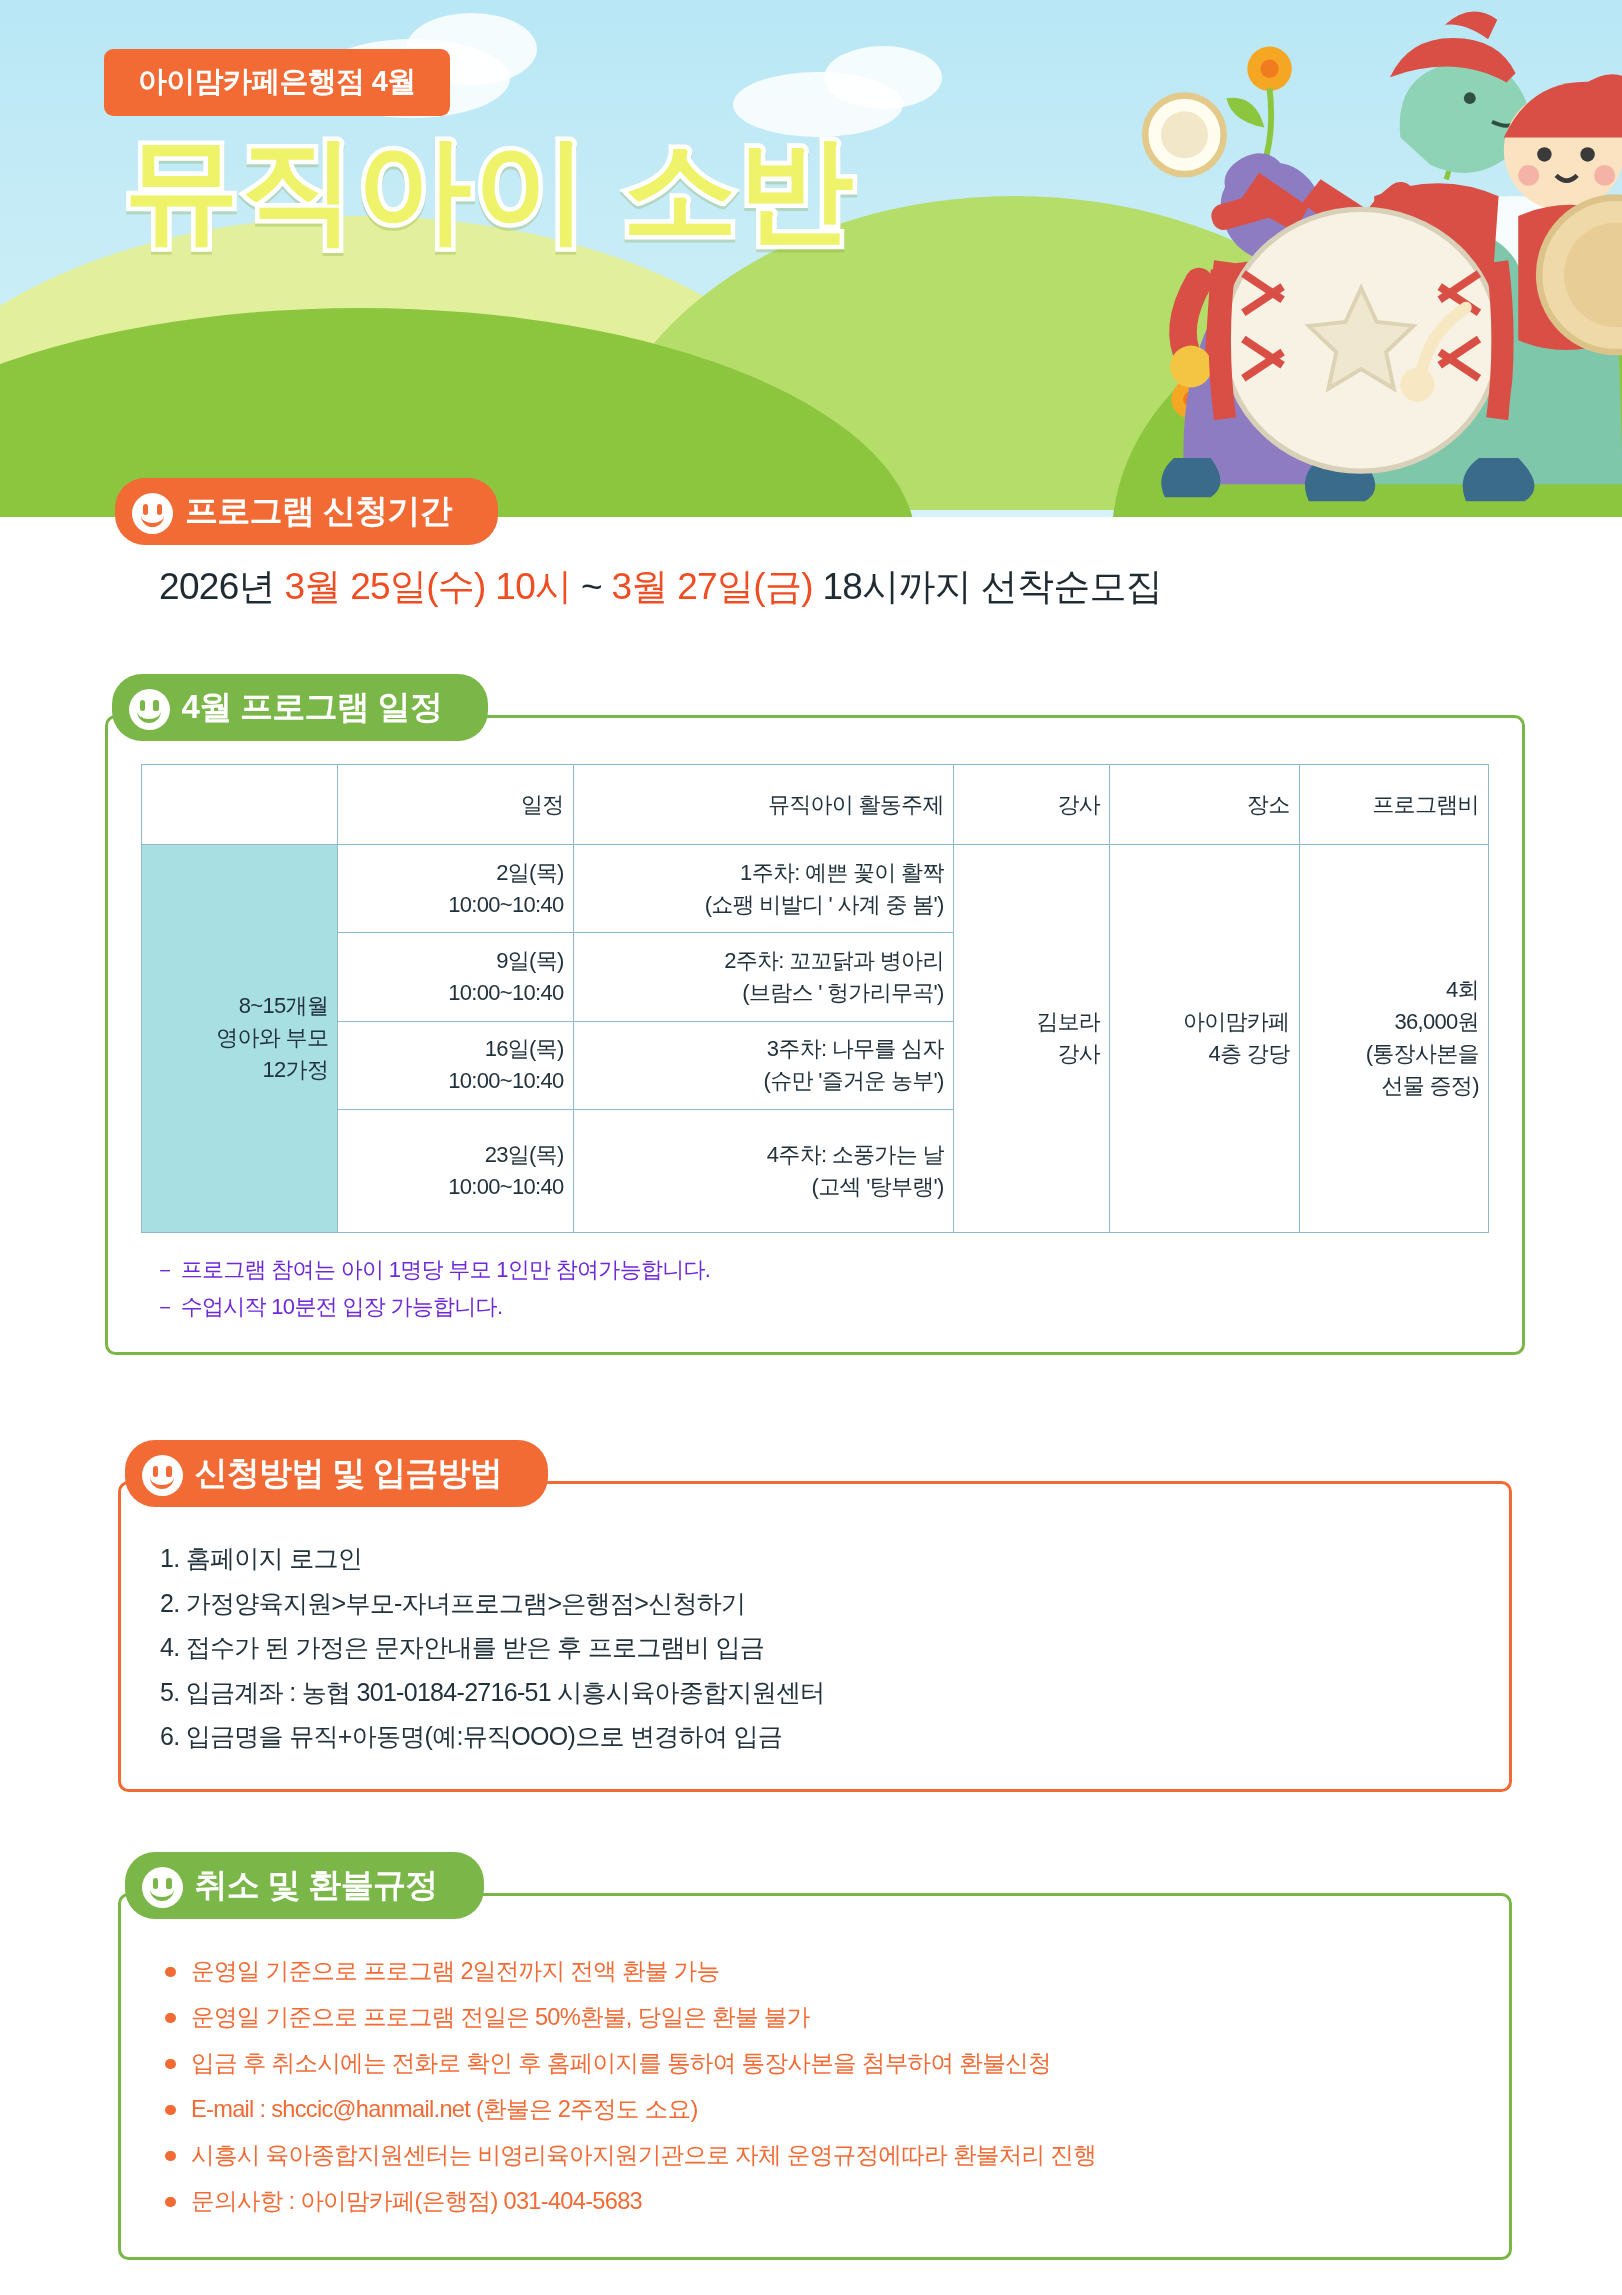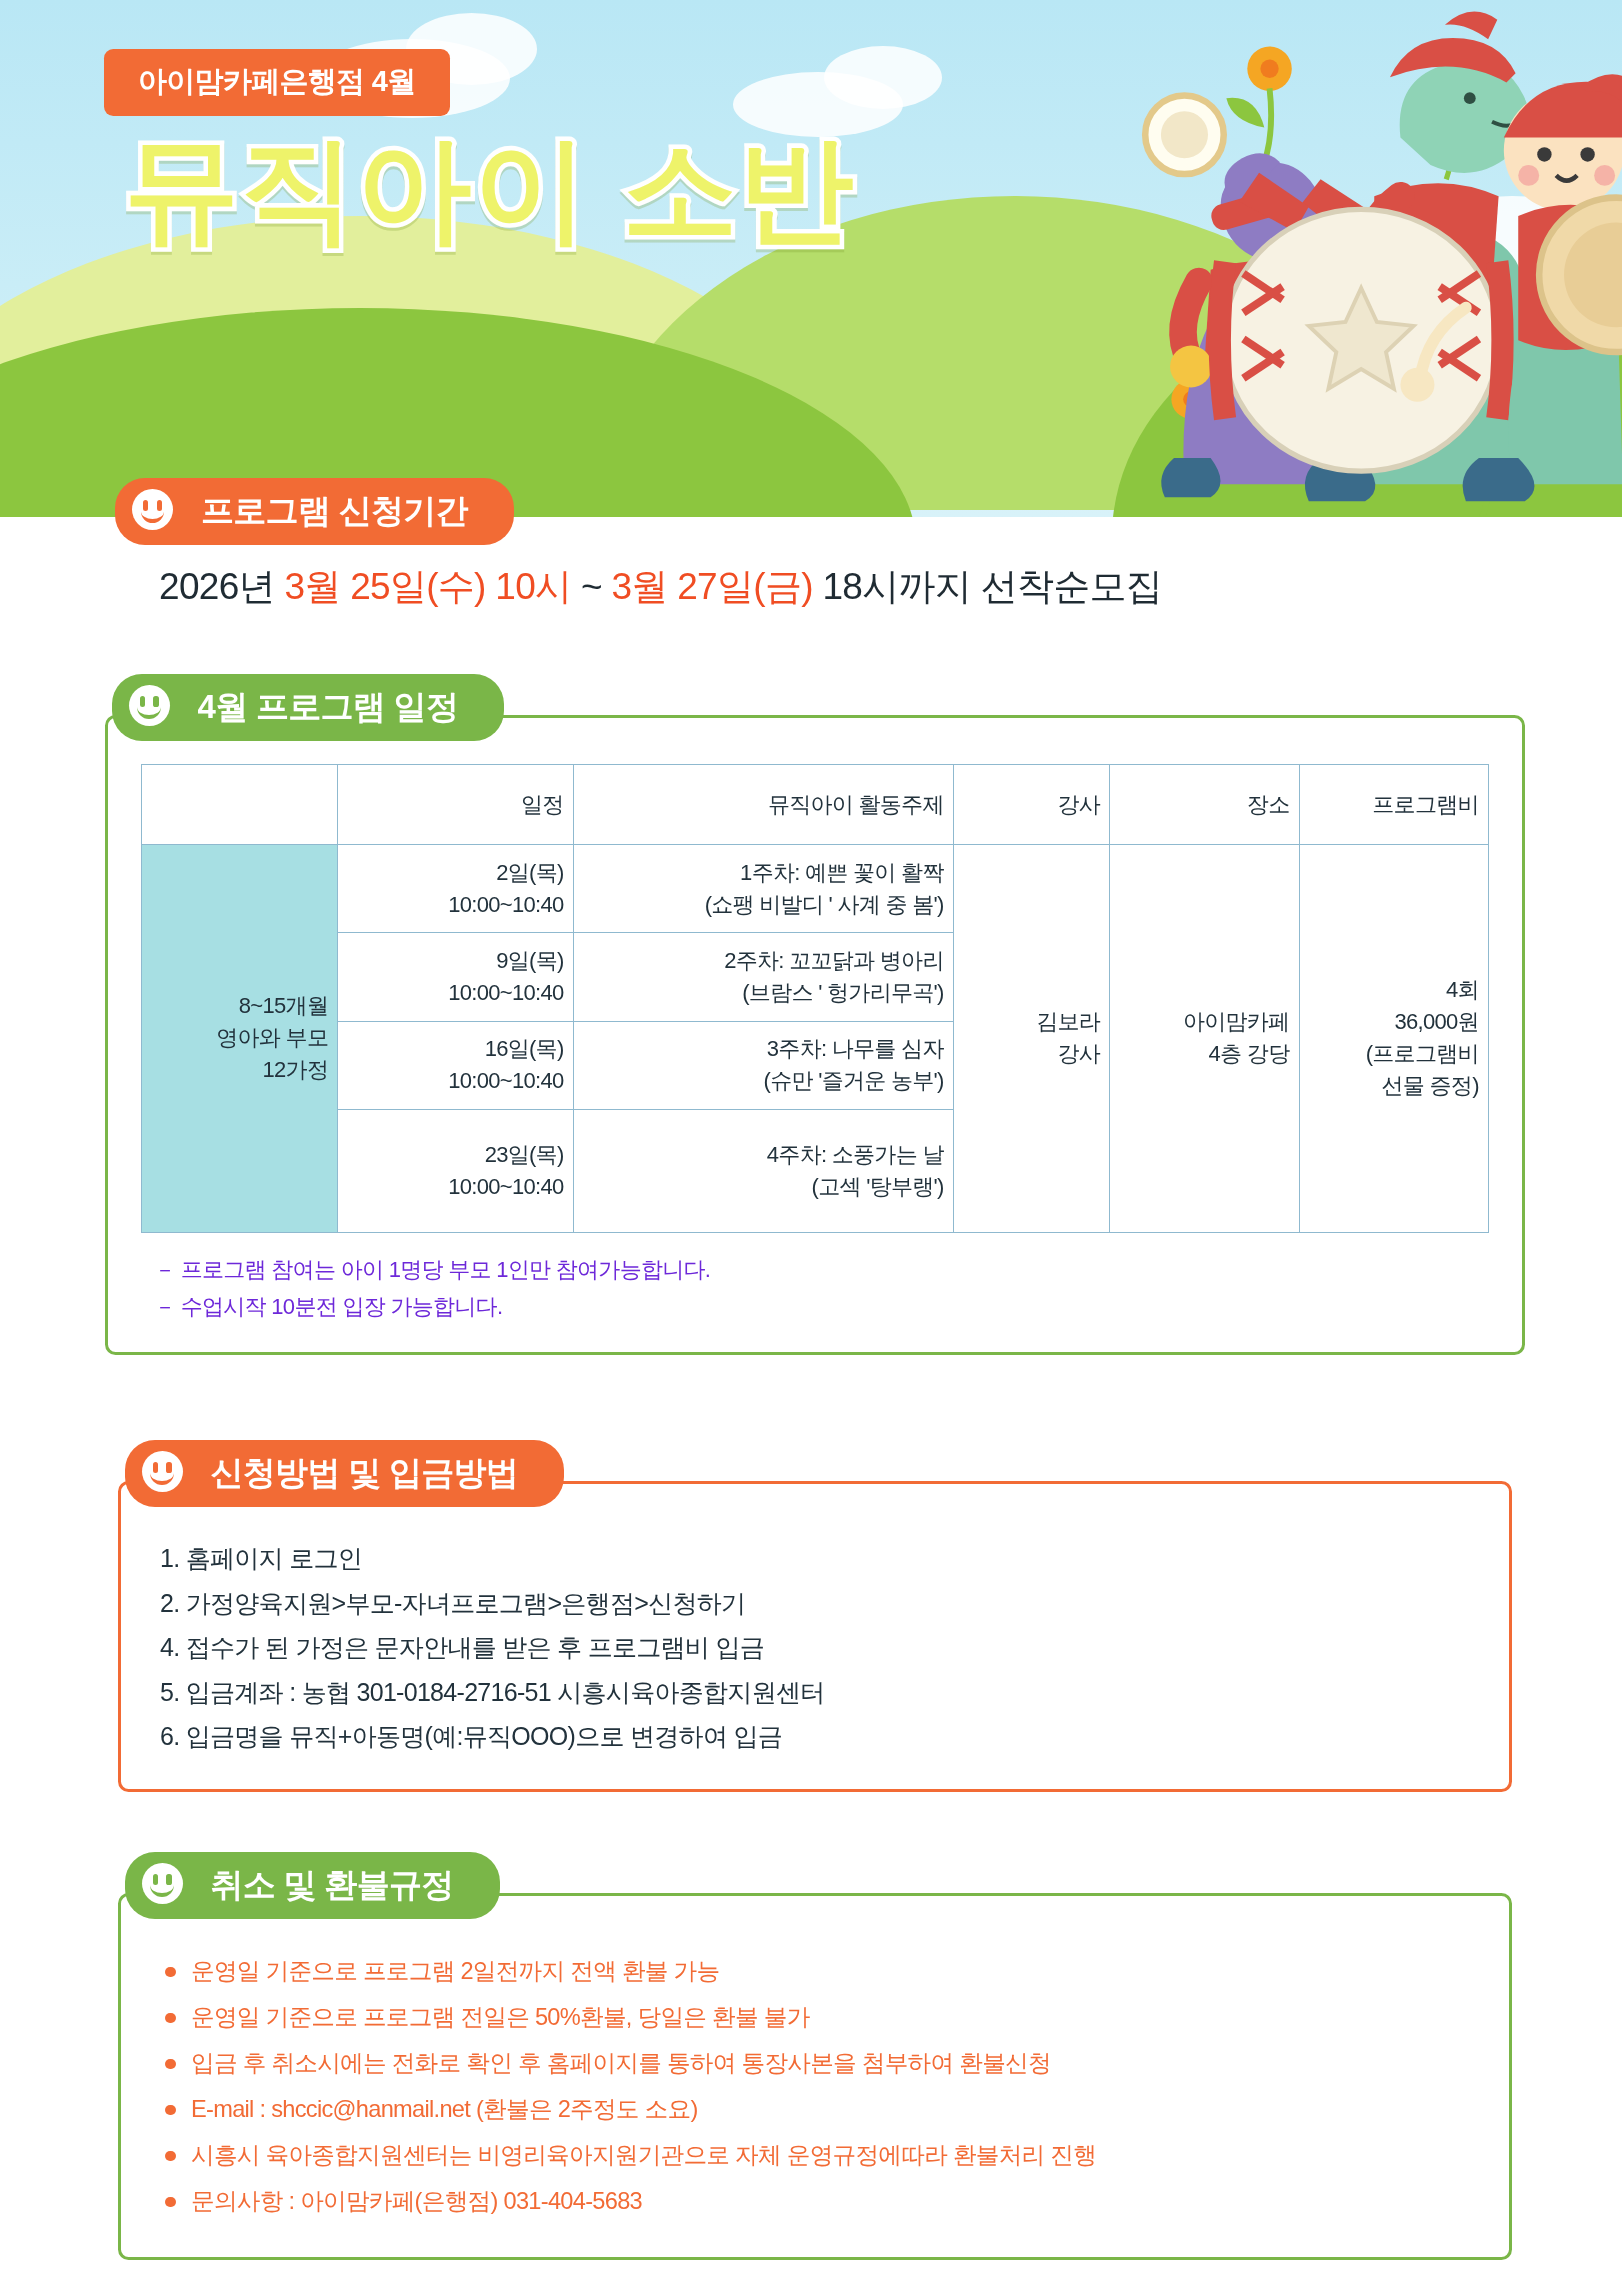--- a/index.html
+++ b/index.html
@@ -76,22 +76,22 @@
     right: 0;
     top: 0;
     width: 720px;
     height: 517px;
     z-index: 5;
   }
 
   
   .section-head {
     display: inline-flex;
-    align-items: flex-start;
-    gap: 28px;
+    align-items: flex-end;
+    gap: 12px;
     color: #ffffff;
     font-size: 33px;
     font-weight: bold;
     padding: 10.5px 46px 11.8px 17px;
     border-radius: 30px 30px 30px 30px;
     letter-spacing: -0.7px;
   }
   .head-orange { background: #f26b35; }
   .head-green  { background: #7ab648; }
 
@@ -418,21 +418,21 @@
           <td class="date-cell" style="white-space:pre-line">2일(목)
 10:00~10:40</td>
           <td class="subject" style="white-space:pre-line">1주차: 예쁜 꽃이 활짝
 (쇼팽 비발디 ' 사계 중 봄')</td>
           <td class="teacher" rowspan="4" style="white-space:pre-line">김보라
 강사</td>
           <td class="place" rowspan="4" style="white-space:pre-line">아이맘카페
 4층 강당</td>
           <td class="fee" rowspan="4" style="white-space:pre-line">4회
 36,000원
-(프로그램비
+(통장사본을
 선물 증정)</td>
         </tr>
         <tr>
           <td class="date-cell" style="white-space:pre-line">9일(목)
 10:00~10:40</td>
           <td class="subject" style="white-space:pre-line">2주차: 꼬꼬닭과 병아리
 (브람스 ' 헝가리무곡')</td>
         </tr>
         <tr>
           <td class="date-cell" style="white-space:pre-line">16일(목)

